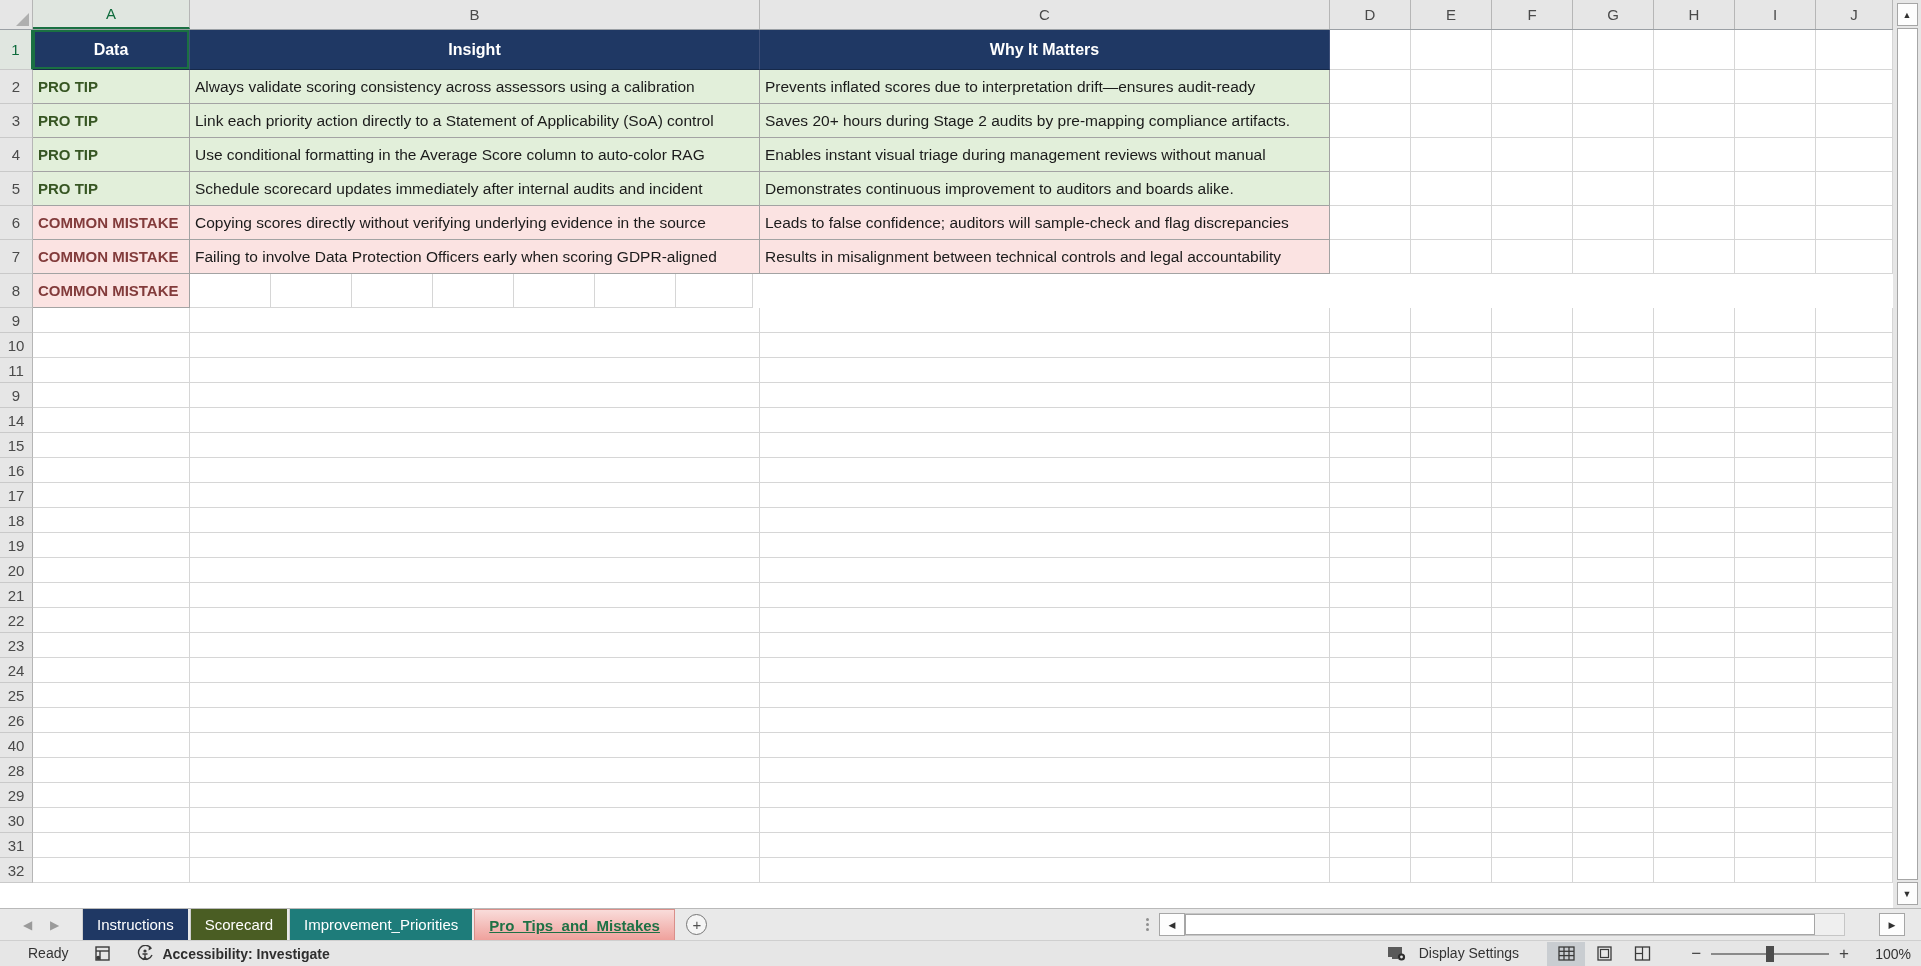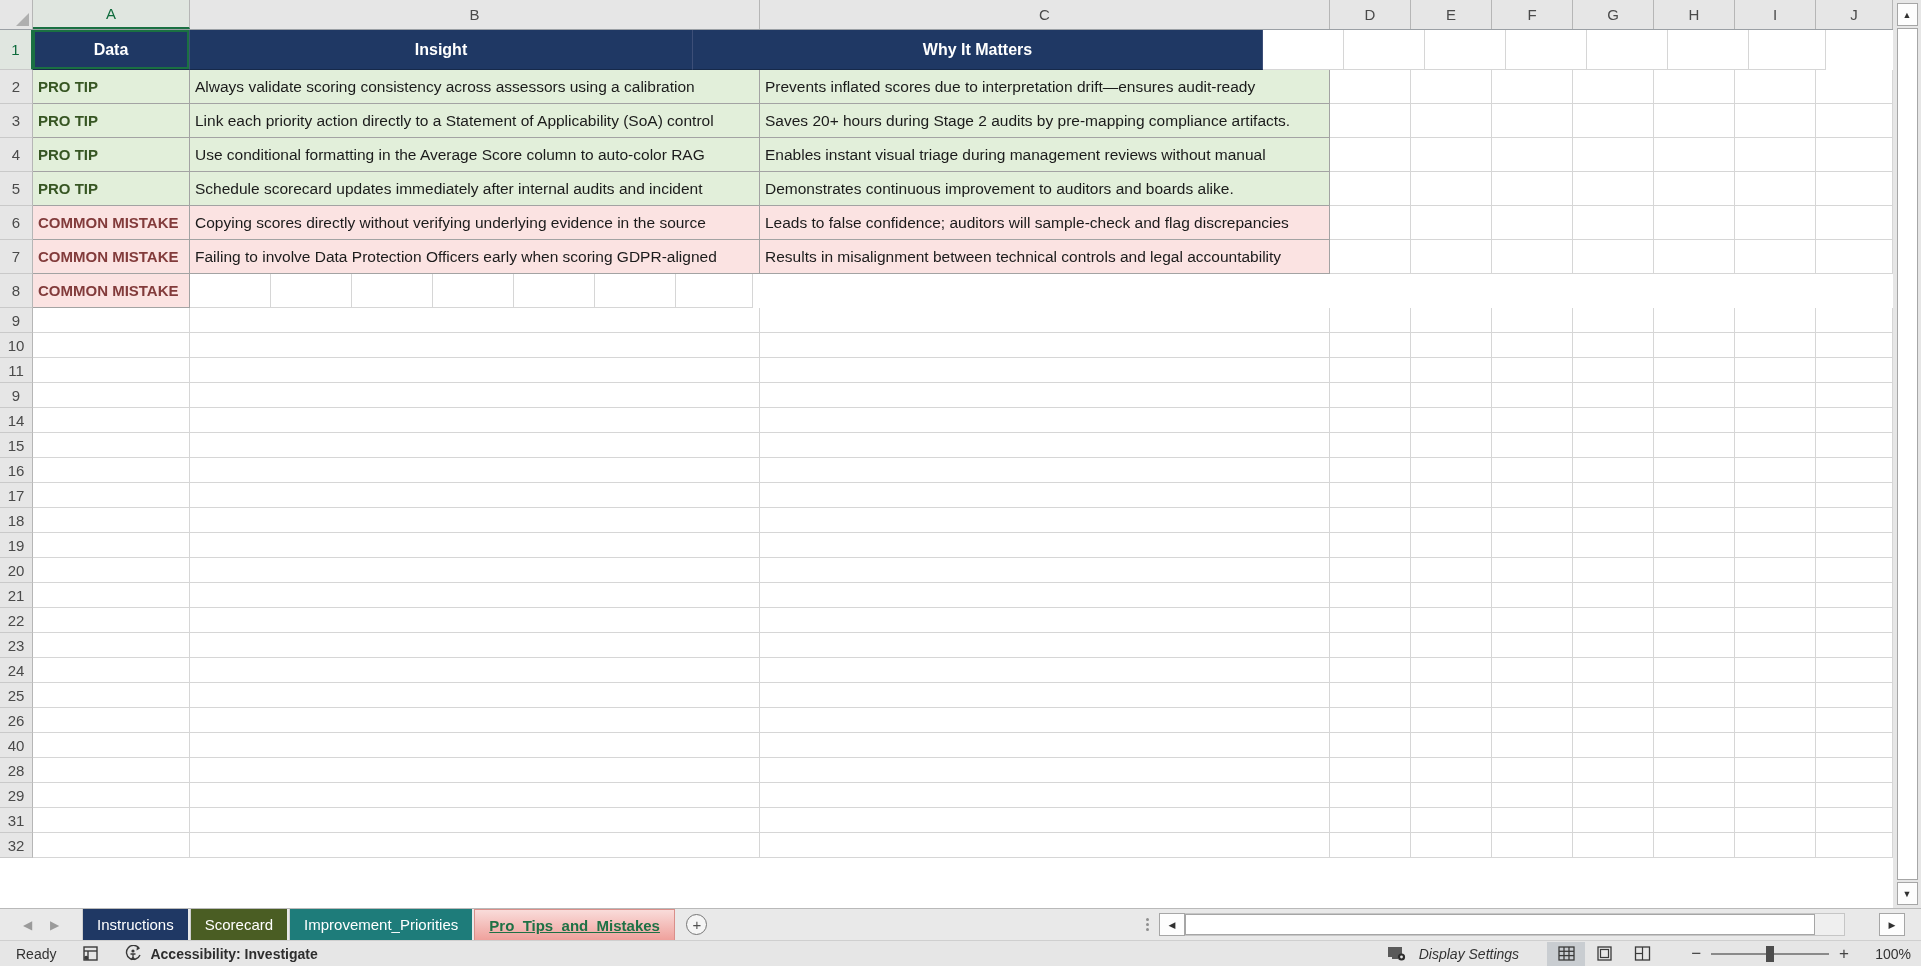--- a/index.html
+++ b/index.html
@@ -60,24 +60,24 @@
   .dots i { width:3px; height:3px; background:#8f8f8f; border-radius:50%; display:block; }
   .h-btn { width:26px; height:23px; background:#FDFDFD; border:1px solid #A6A6A6;
       display:flex; align-items:center; justify-content:center; font-size:9px; color:#303030; }
   .h-track { width:660px; height:23px; background:#EFEFEF; border:1px solid #C6C6C6; border-left:none; display:flex; }
   .h-thumb { width:630px; height:100%; background:#FFFFFF; border:1px solid #A6A6A6; }
   .h-right { margin-left:34px; }
 
   
   .status-bar { height:26px; background:#E6E6E6; border-top:1px solid #CFCFCF; display:flex; align-items:center;
       font-size:14px; color:#333; }
-  .status-left { display:flex; align-items:center; gap:26px; padding-left:16px; }
+  .status-left { display:flex; gap:26px; padding-left:28px; }
   .acc-group { display:flex; align-items:center; gap:6px; font-weight:bold; color:#2e2e2e; }
   .status-right { margin-left:auto; display:flex; align-items:center; padding-right:10px; }
-  .disp-settings { display:flex; align-items:center; gap:12px; margin-right:28px;font-style:italic; }
+  .disp-settings { display:flex; align-items:flex-start; gap:12px; margin-right:28px; }
   .view-btn { width:38px; height:24px; display:flex; align-items:center; justify-content:center; }
   .view-btn.active { background:#C9CDD1; }
   .zoom-group { display:flex; align-items:center; margin-left:20px; }
   .zoom-sign { font-size:17px; color:#444; padding:0 10px; }
   .zoom-track { width:118px; height:2px; background:#8A8A8A; position:relative; }
   .zoom-handle { position:absolute; left:55px; top:-7px; width:8px; height:16px; background:#4d4d4d; }
   .zoom-pct { width:52px; text-align:right; font-size:14px; color:#333; }
   svg { display:block; }
 </style>
 </head>
@@ -99,21 +99,21 @@
           <div class="col-h" style="width: 81px;">F</div>
           <div class="col-h" style="width: 81px;">G</div>
           <div class="col-h" style="width: 81px;">H</div>
           <div class="col-h" style="width: 81px;">I</div>
           <div class="col-h" style="width: 77px;">J</div>
         </div>
       <div class="rows" id="rowsContainer">
           <div class="grid-row" style="height: 40px;">
             <div class="row-h sel">1</div>
             <div class="cell thead selected" style="width: 157px;">Data</div>
-            <div class="cell thead" style="width: 503px;">Insight</div>
+            <div class="cell thead" style="width: 570px;">Insight</div>
             <div class="cell thead" style="width: 570px;">Why It Matters</div>
             <div class="cell" style="width: 81px;"></div>
             <div class="cell" style="width: 81px;"></div>
             <div class="cell" style="width: 81px;"></div>
             <div class="cell" style="width: 81px;"></div>
             <div class="cell" style="width: 81px;"></div>
             <div class="cell" style="width: 81px;"></div>
             <div class="cell" style="width: 77px;"></div>
           </div>
           <div class="grid-row" style="height: 34px;">
@@ -447,20 +447,33 @@
             <div class="cell" style="width: 81px;"></div>
             <div class="cell" style="width: 81px;"></div>
             <div class="cell" style="width: 81px;"></div>
             <div class="cell" style="width: 81px;"></div>
             <div class="cell" style="width: 81px;"></div>
             <div class="cell" style="width: 81px;"></div>
             <div class="cell" style="width: 77px;"></div>
           </div>
           <div class="grid-row" style="height: 25px;">
             <div class="row-h">29</div>
+            <div class="cell" style="width: 157px;"></div>
+            <div class="cell" style="width: 570px;"></div>
+            <div class="cell" style="width: 570px;"></div>
+            <div class="cell" style="width: 81px;"></div>
+            <div class="cell" style="width: 81px;"></div>
+            <div class="cell" style="width: 81px;"></div>
+            <div class="cell" style="width: 81px;"></div>
+            <div class="cell" style="width: 81px;"></div>
+            <div class="cell" style="width: 81px;"></div>
+            <div class="cell" style="width: 77px;"></div>
+          </div>
+          <div class="grid-row" style="height: 25px;">
+            <div class="row-h">30</div>
             <div class="cell" style="width: 157px;"></div>
             <div class="cell" style="width: 570px;"></div>
             <div class="cell" style="width: 570px;"></div>
             <div class="cell" style="width: 81px;"></div>
             <div class="cell" style="width: 81px;"></div>
             <div class="cell" style="width: 81px;"></div>
             <div class="cell" style="width: 81px;"></div>
             <div class="cell" style="width: 81px;"></div>
             <div class="cell" style="width: 81px;"></div>
             <div class="cell" style="width: 77px;"></div>

